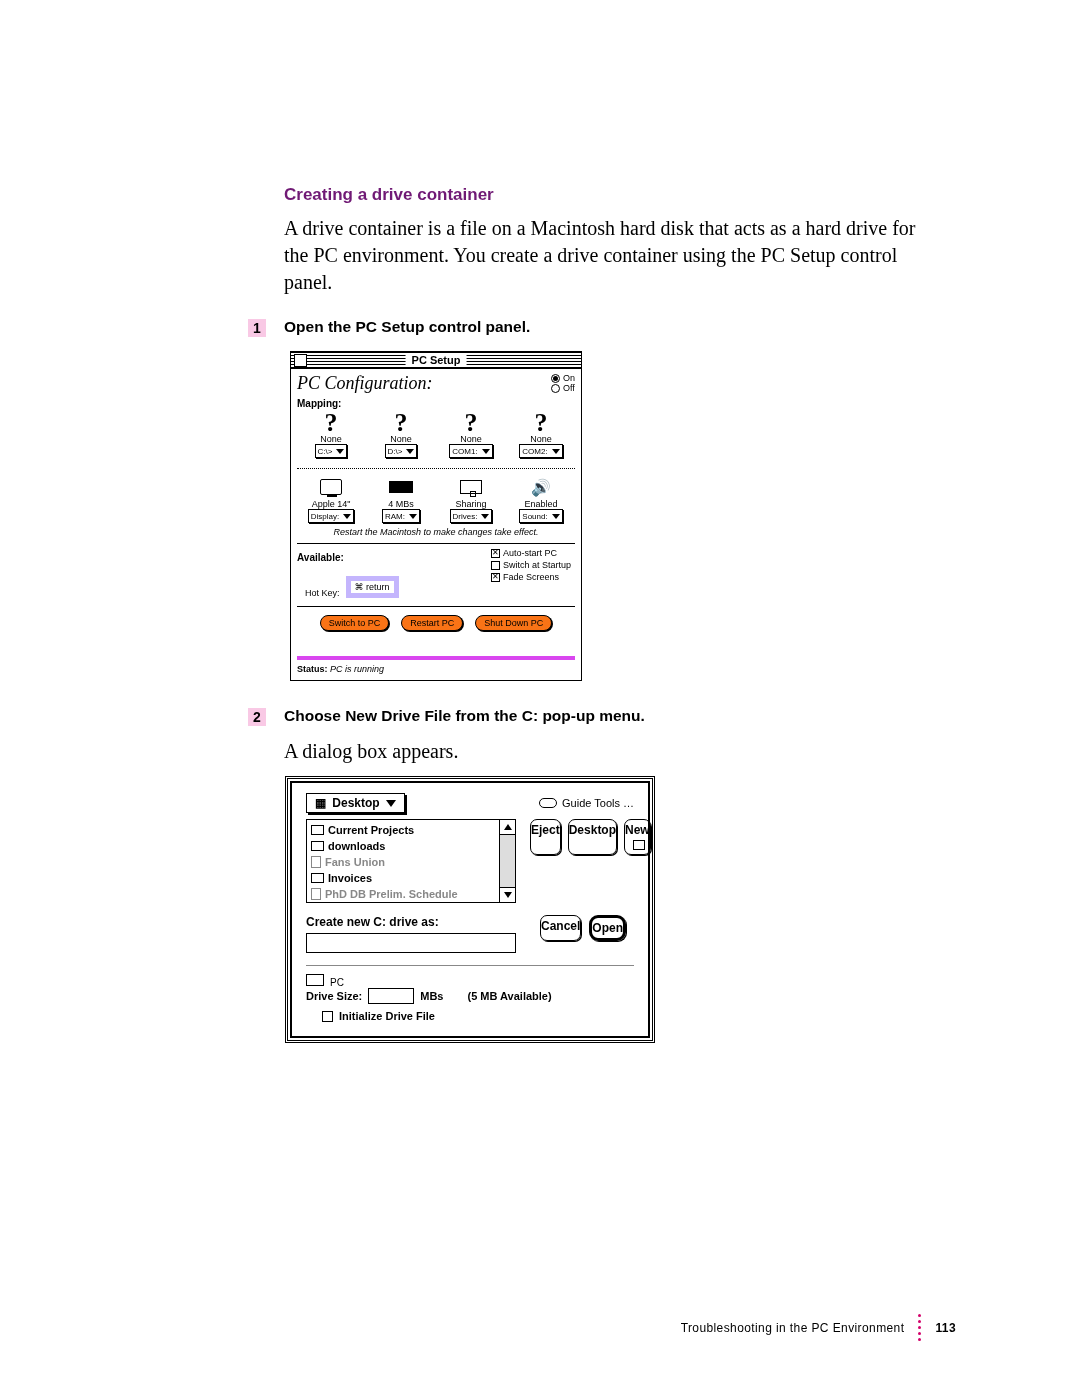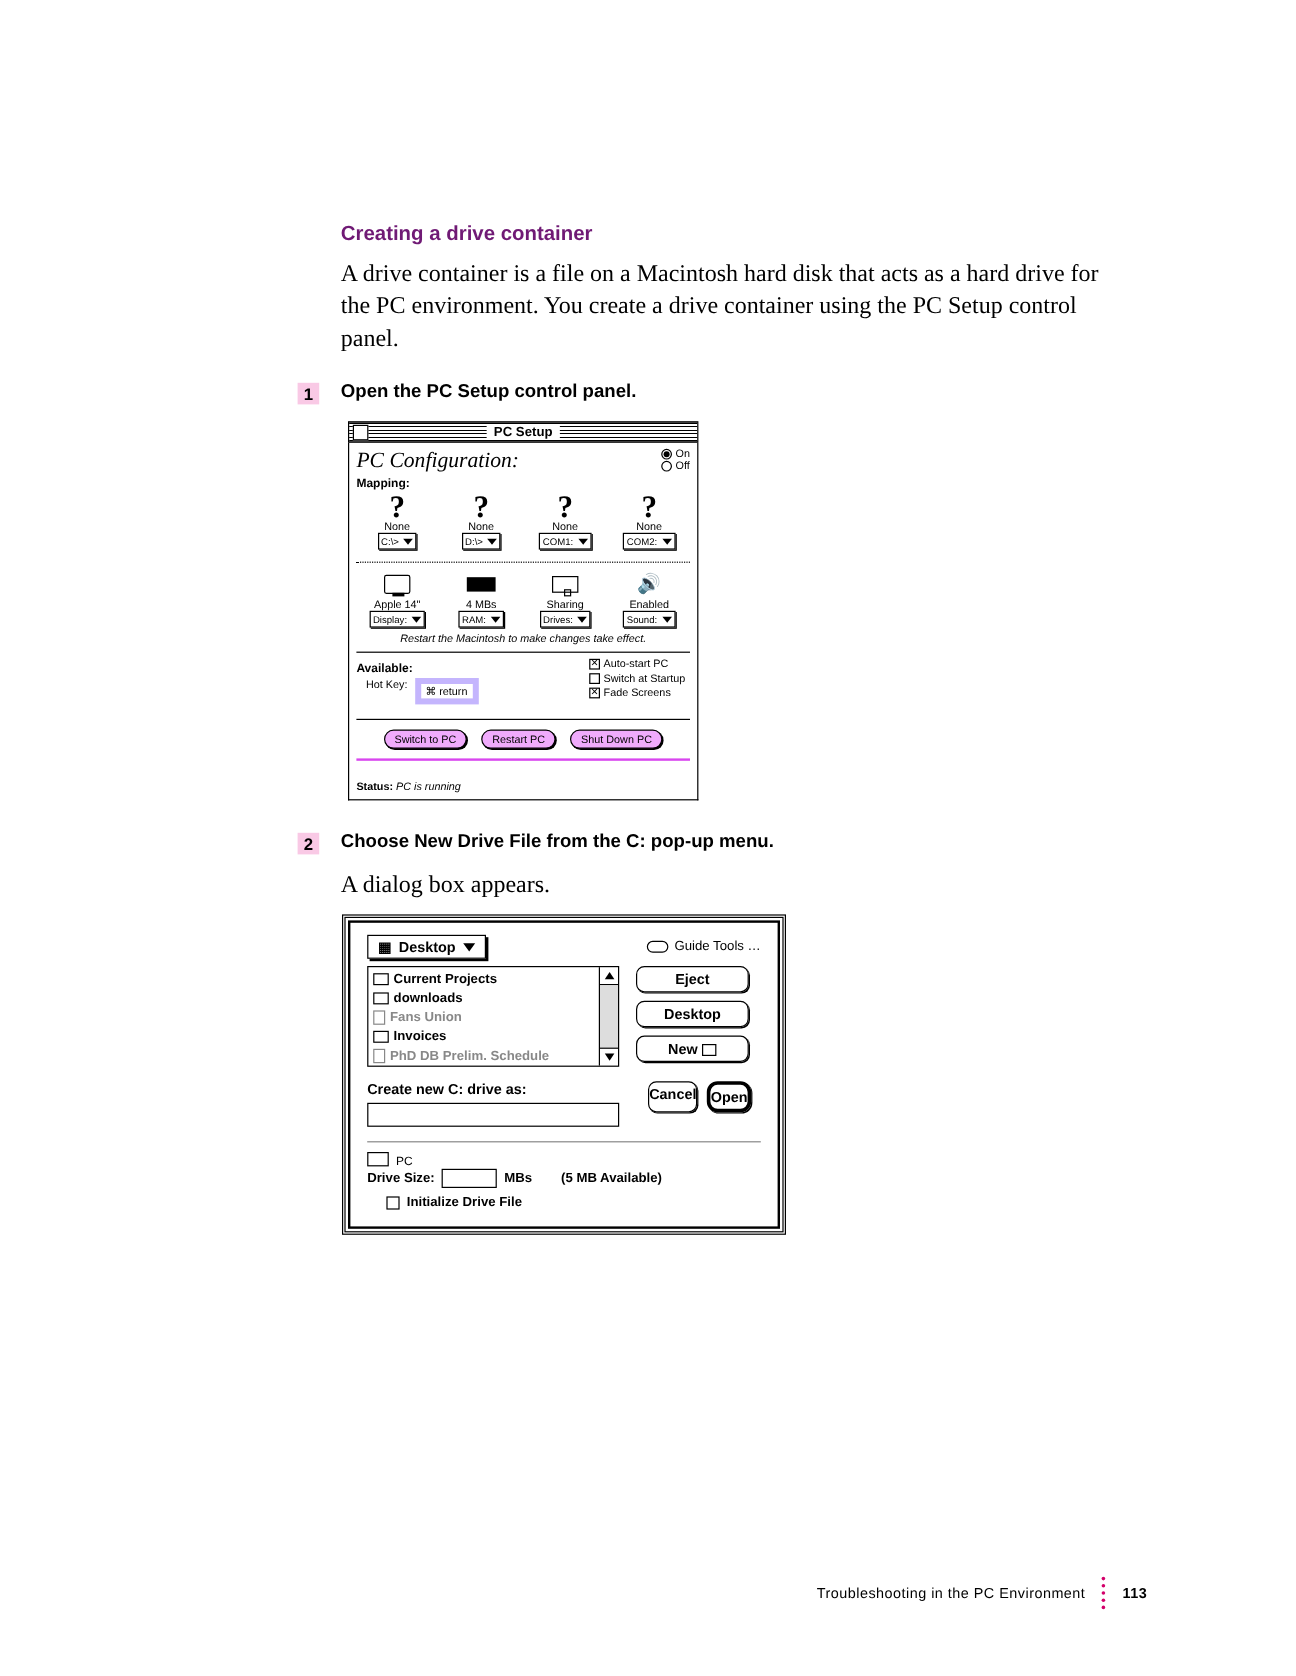--- a/index.html
+++ b/index.html
@@ -153,28 +153,28 @@
   .fig1 .net-ic::after{content:"";position:absolute;bottom:-4px;left:9px;width:4px;height:4px;border:1px solid #000;}
   .fig1 .sound-ic { font-size: 16px; }
   .fig1 .restart-note {
     font-style: italic; font-size: 9px; text-align: center; margin-top: 4px;
   }
   .fig1 .switching {
     border-top: 1px solid #000; margin-top: 6px; padding-top: 4px;
     position: relative;
     min-height: 48px;
   }
-  .fig1 .hotkey-row { display:flex; align-items:flex-start; gap:6px; font-size:9px; margin-top:2px; margin-left:8px;}
+  .fig1 .hotkey-row { display:flex; align-items:flex-end; gap:6px; font-size:9px; margin-top:13px; margin-left:8px;}
   .fig1 .hotkey-box { border:5px solid #c4b5fd; padding:1px 4px; font-size:9px;}
   .fig1 .checkboxes { position:absolute; right:4px; top:4px; font-size:9px;}
   .fig1 .chk { display:flex; align-items:center; gap:3px; margin-bottom:2px;}
   .fig1 .chk .box { width:9px; height:9px; border:1px solid #000; display:inline-flex; align-items:center; justify-content:center; font-size:8px; line-height:1;}
   .fig1 .btnrow { display:flex; gap:12px; justify-content:center; margin-top:8px; border-top:1px solid #000; padding-top:8px;}
-  .fig1 .mbtn { border:1px solid #000; border-radius:8px; padding:2px 8px; font-size:9px; background:#f0abfc; box-shadow: 1px 1px 0 #000;}
-  .fig1 .status { border-top: 2px solid #d946ef; margin-top:8px; padding-top:16px; font-size:9px;}
+  .fig1 .mbtn { border:1px solid #000; border-radius:8px; padding:2px 8px; font-size:9px; background:#f97316; box-shadow: 1px 1px 0 #000;}
+  .fig1 .status { border-top: 4px solid #d946ef; margin-top:25px; padding-top:4px; font-size:9px;}
   .fig1 .status b { font-weight:bold; }
   .fig1 .status i { font-style: italic; }
 
   
   .fig2 {
     width: 360px;
     margin-left: 6px;
     border: 2px solid #000;
     outline: 3px double #000;
     outline-offset: 2px;
@@ -203,21 +203,21 @@
   .fig2 .filelist .items .item { display:flex; align-items:center; gap:4px; height:16px;}
   .fig2 .filelist .items .item.dimmed { color:#888; }
   .fig2 .folder-ic { width:13px;height:10px;border:1px solid #000; display:inline-block; background:#fff;}
   .fig2 .doc-ic { width:10px;height:12px;border:1px solid #888; display:inline-block;}
   .fig2 .scroll { width:16px; border-left:1px solid #000; display:flex; flex-direction:column;}
   .fig2 .scroll .sarrow { height:15px; border-bottom:1px solid #000; display:flex;align-items:center;justify-content:center;}
   .fig2 .scroll .sarrow.last{border-bottom:none;border-top:1px solid #000;}
   .fig2 .scroll .track { flex:1; background: #ddd;}
   .fig2 .tri-up{width:0;height:0;border-left:4px solid transparent;border-right:4px solid transparent;border-bottom:6px solid #000;}
   .fig2 .tri-dn{width:0;height:0;border-left:4px solid transparent;border-right:4px solid transparent;border-top:6px solid #000;}
-  .fig2 .rightbtns { display:flex; flex-direction:column; gap:7px; width:94px;}
+  .fig2 .rightbtns { display:flex; flex-direction:row; gap:7px; width:94px;}
   .fig2 .rbtn { border:1px solid #000; border-radius:7px; text-align:center; padding:3px 0; font-size:12px; font-weight:bold; box-shadow:1px 1px 0 #000;}
   .fig2 .rbtn.default { border:3px solid #000; border-radius:9px;}
   .fig2 .rbtn .nf-ic { display:inline-block; width:12px;height:10px;border:1px solid #000; margin-left:4px; vertical-align:middle;}
   .fig2 .create-row { margin-top:12px; display:flex; gap:14px; align-items:flex-start;}
   .fig2 .create-left { flex:1; }
   .fig2 .create-label { font-size:12px; font-weight:bold; margin-bottom:4px;}
   .fig2 .name-input { border:1px solid #000; height:20px; width:210px; background:#fff;}
   .fig2 .create-right { display:flex; flex-direction:row; gap:8px; width:94px;}
   .fig2 .hr { border-top:1px solid #888; margin:12px 0 8px 0;}
   .fig2 .bottom { font-size:11px; }

